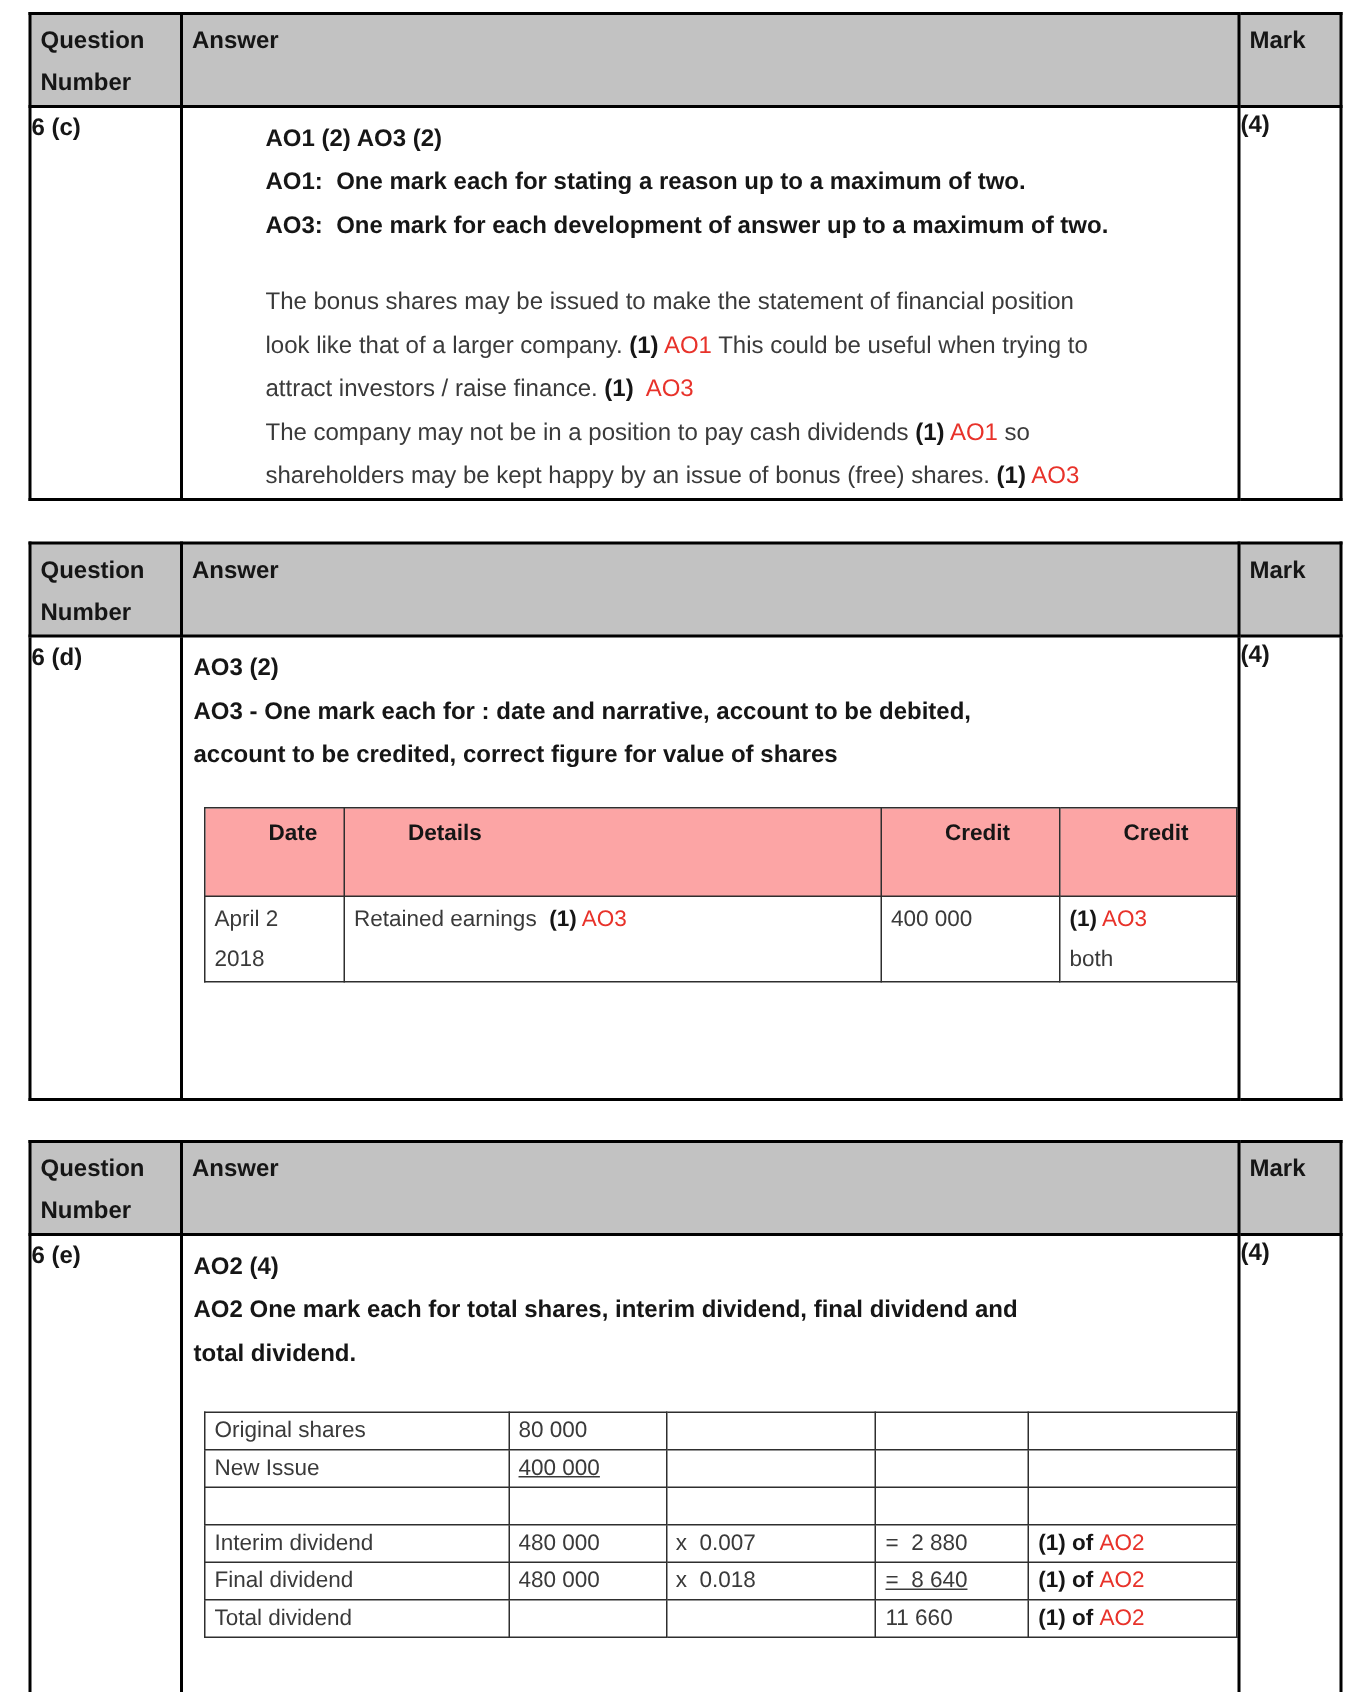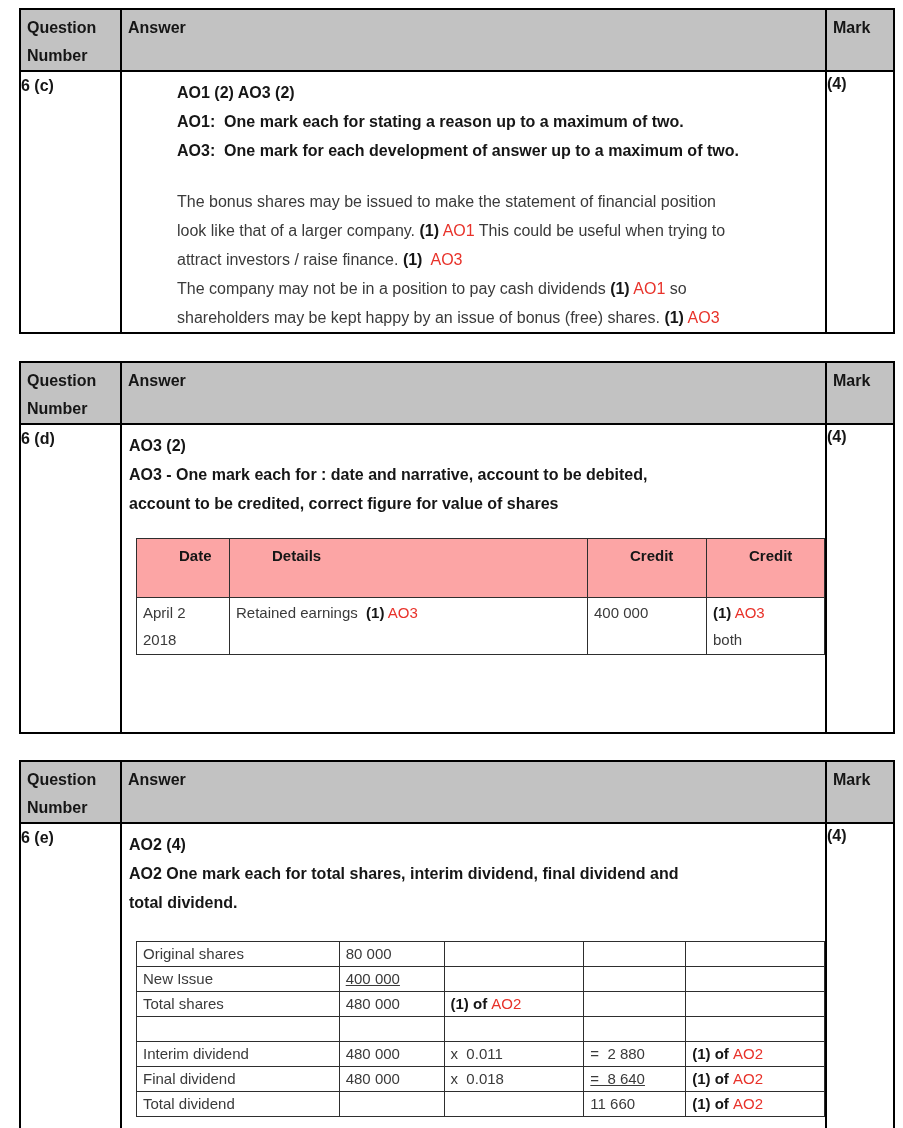--- a/index.html
+++ b/index.html
@@ -205,48 +205,35 @@
                       <div class="line"><span>New Issue</span></div>
                     </td>
                     <td class="ar">
                       <div class="line"><span class="u">400 000</span></div>
                     </td>
                     <td class="ar"></td>
                     <td class="ar"></td>
                     <td class="ar"></td>
                   </tr>
                   <tr>
-                    <td class="al">
-                      <div class="line"><span>Total shares</span></div>
+                    <td class="al"></td>
+                    <td class="ar"></td>
+                    <td class="ar"></td>
+                    <td class="ar"></td>
+                    <td class="ar"></td>
+                  </tr>
+                  <tr>
+                    <td class="al">
+                      <div class="line"><span>Interim dividend</span></div>
                     </td>
                     <td class="ar">
                       <div class="line"><span>480 000</span></div>
                     </td>
                     <td class="ar">
-                      <div class="line"><span class="b">(1) of </span><span class="r">AO2</span></div>
-                    </td>
-                    <td class="ar"></td>
-                    <td class="ar"></td>
-                  </tr>
-                  <tr>
-                    <td class="al"></td>
-                    <td class="ar"></td>
-                    <td class="ar"></td>
-                    <td class="ar"></td>
-                    <td class="ar"></td>
-                  </tr>
-                  <tr>
-                    <td class="al">
-                      <div class="line"><span>Interim dividend</span></div>
-                    </td>
-                    <td class="ar">
-                      <div class="line"><span>480 000</span></div>
-                    </td>
-                    <td class="ar">
-                      <div class="line"><span>x  0.011</span></div>
+                      <div class="line"><span>x  0.007</span></div>
                     </td>
                     <td class="ar">
                       <div class="line"><span>=  2 880</span></div>
                     </td>
                     <td class="ar">
                       <div class="line"><span class="b">(1) of </span><span class="r">AO2</span></div>
                     </td>
                   </tr>
                   <tr>
                     <td class="al">

